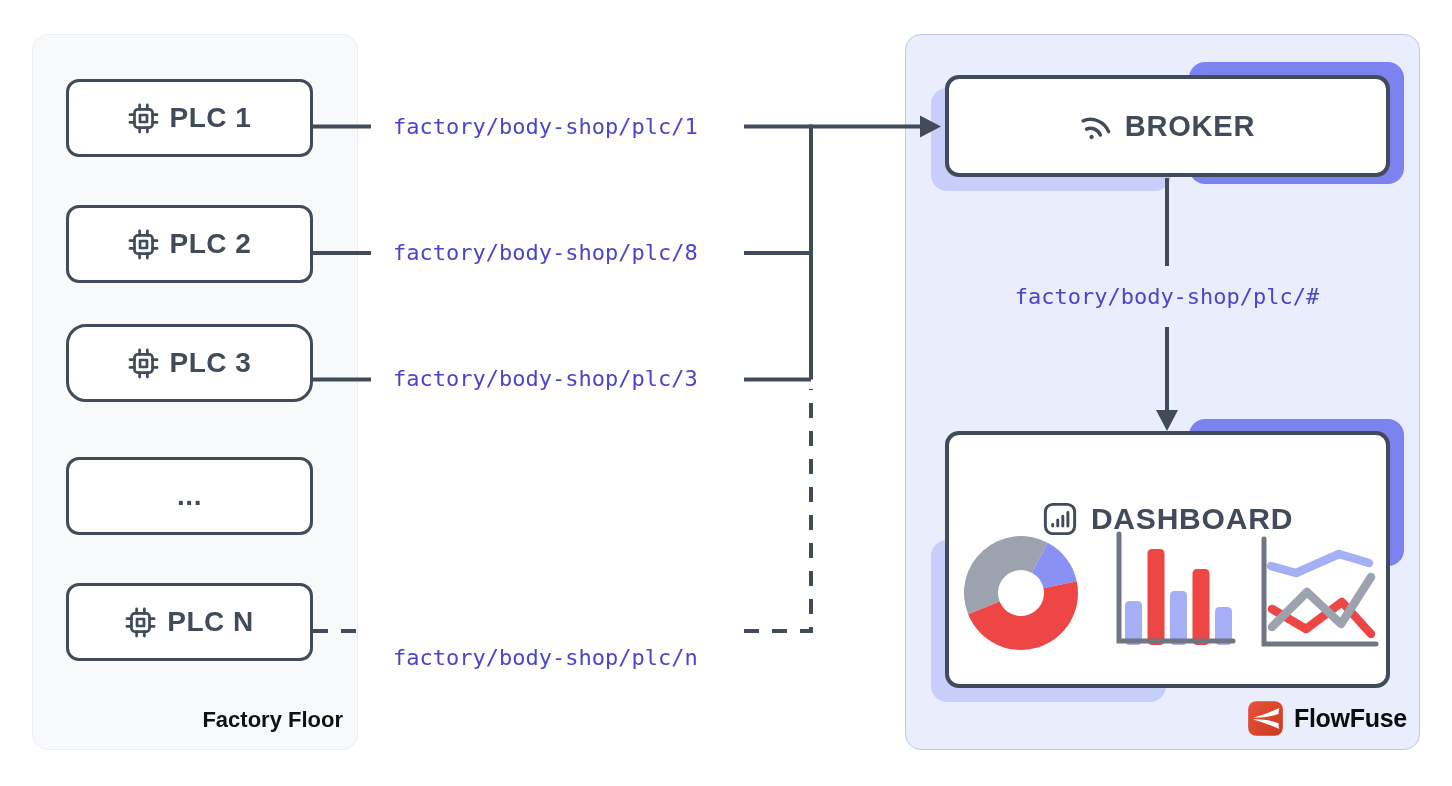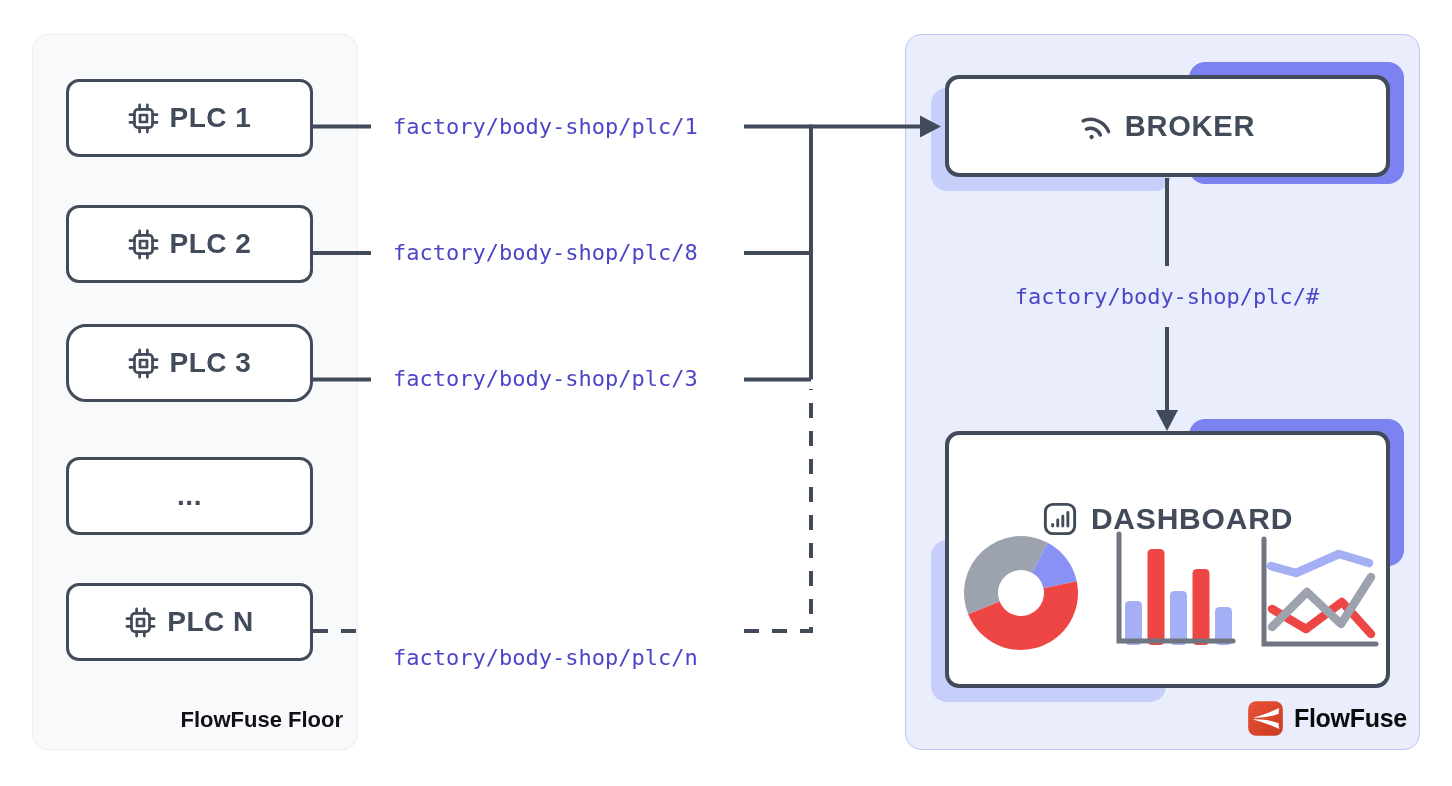--- a/index.html
+++ b/index.html
@@ -102,21 +102,21 @@
 
   <div class="plc-box" id="plc-n">
     <svg class="plc-icon" width="31" height="31" viewBox="0 0 24 24" fill="none" stroke="#424B5A" stroke-width="2.1" stroke-linecap="round" stroke-linejoin="round">
         <rect x="5" y="5" width="14" height="14" rx="2.5"></rect>
         <rect x="9.3" y="9.3" width="5.4" height="5.4"></rect>
         <path d="M9 1.5v3.5M15 1.5v3.5M9 19v3.5M15 19v3.5M1.5 9h3.5M1.5 15h3.5M19 9h3.5M19 15h3.5"></path>
       </svg>
     <span class="plc-label">PLC N</span>
   </div>
 
-  <div class="factory-floor-label">FlowFuse Floor</div>
+  <div class="factory-floor-label">Factory Floor</div>
 
   <div class="topic-label" id="topic-1">factory/body-shop/plc/1</div>
   <div class="topic-label" id="topic-2">factory/body-shop/plc/8</div>
   <div class="topic-label" id="topic-3">factory/body-shop/plc/3</div>
   <div class="topic-label" id="topic-n">factory/body-shop/plc/n</div>
 
   <div class="broker-panel"></div>
   <div class="accent purple" id="broker-accent-purple"></div>
   <div class="accent lavender" id="broker-accent-lavender"></div>
   <div class="accent purple" id="dashboard-accent-purple"></div>

